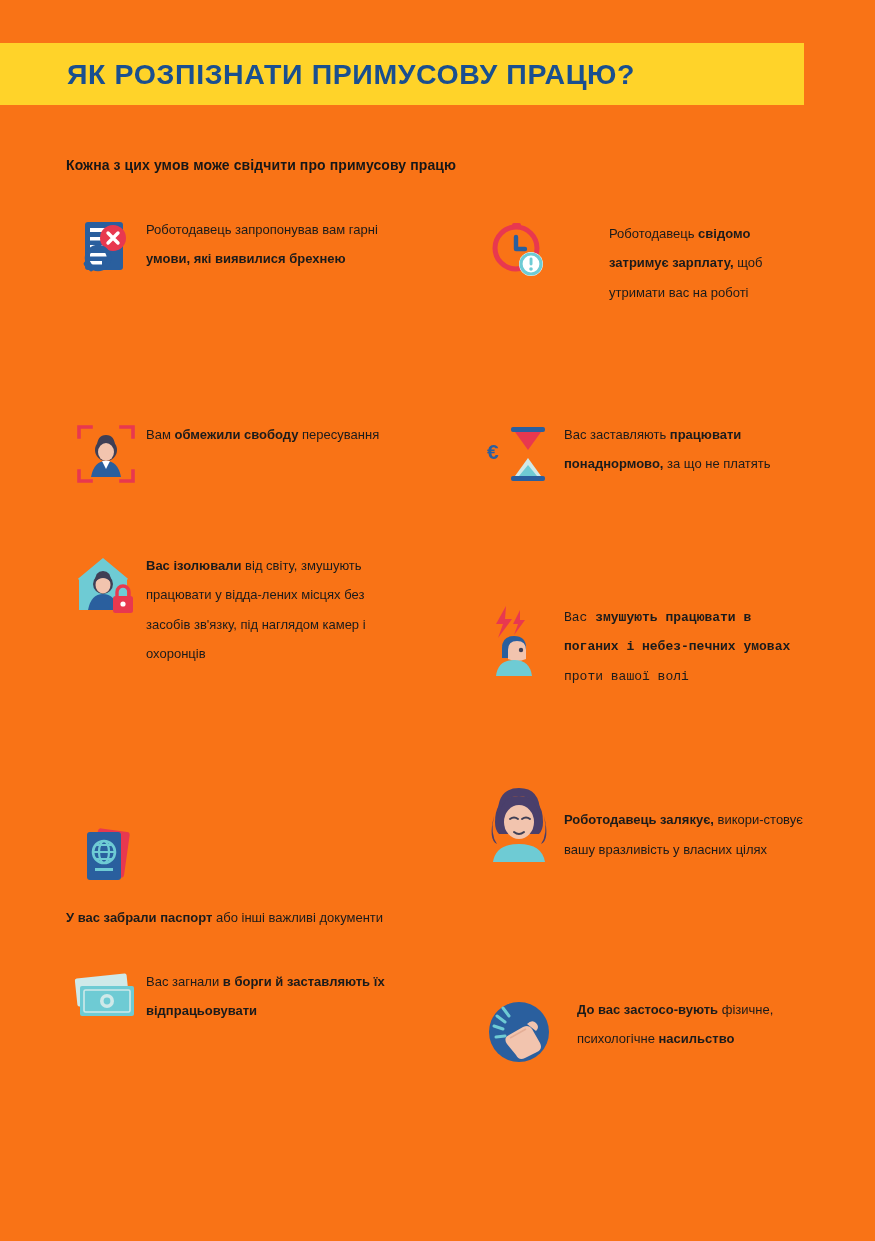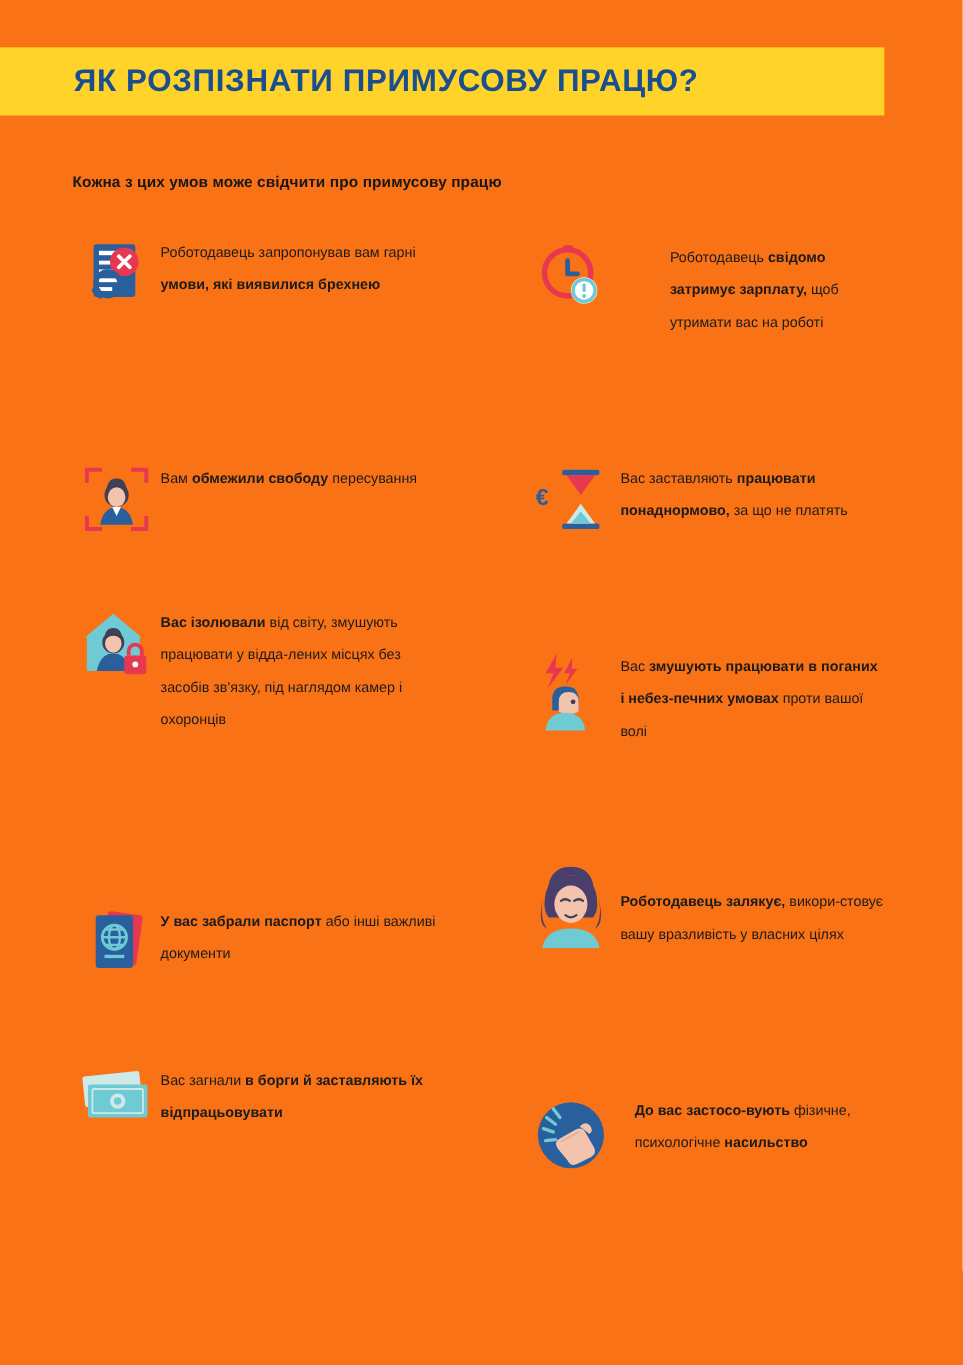--- a/index.html
+++ b/index.html
@@ -92,27 +92,27 @@
     line-height: 29.3px;
     color: #1b1b1b;
     padding-top: 1px;
   }
   .item-text b { font-weight: bold; }
 
   
   #l1 { top: 0px; }
   #l2 { top: 205px; }
   #l3 { top: 336px; }
-  #l4 { top: 608px; }
+  #l4 { top: 608px; flex-direction: column; }
   #l5 { top: 752px; }
 
   
   #r1 { top: 4px; gap: 45px; }
   #r2 { top: 205px; }
-  #r3 { top: 376px; }
+  #r3 { top: 388px; font-family: Liberation Mono, monospace; }
   #r4 { top: 570px; align-items: flex-end; }
   #r5 { top: 780px; gap: 13px; }
 
   .right .icon-wrap { width: 90px; min-width: 90px; }
 </style>
 </head>
 <body>
 
 <div class="page">
 

